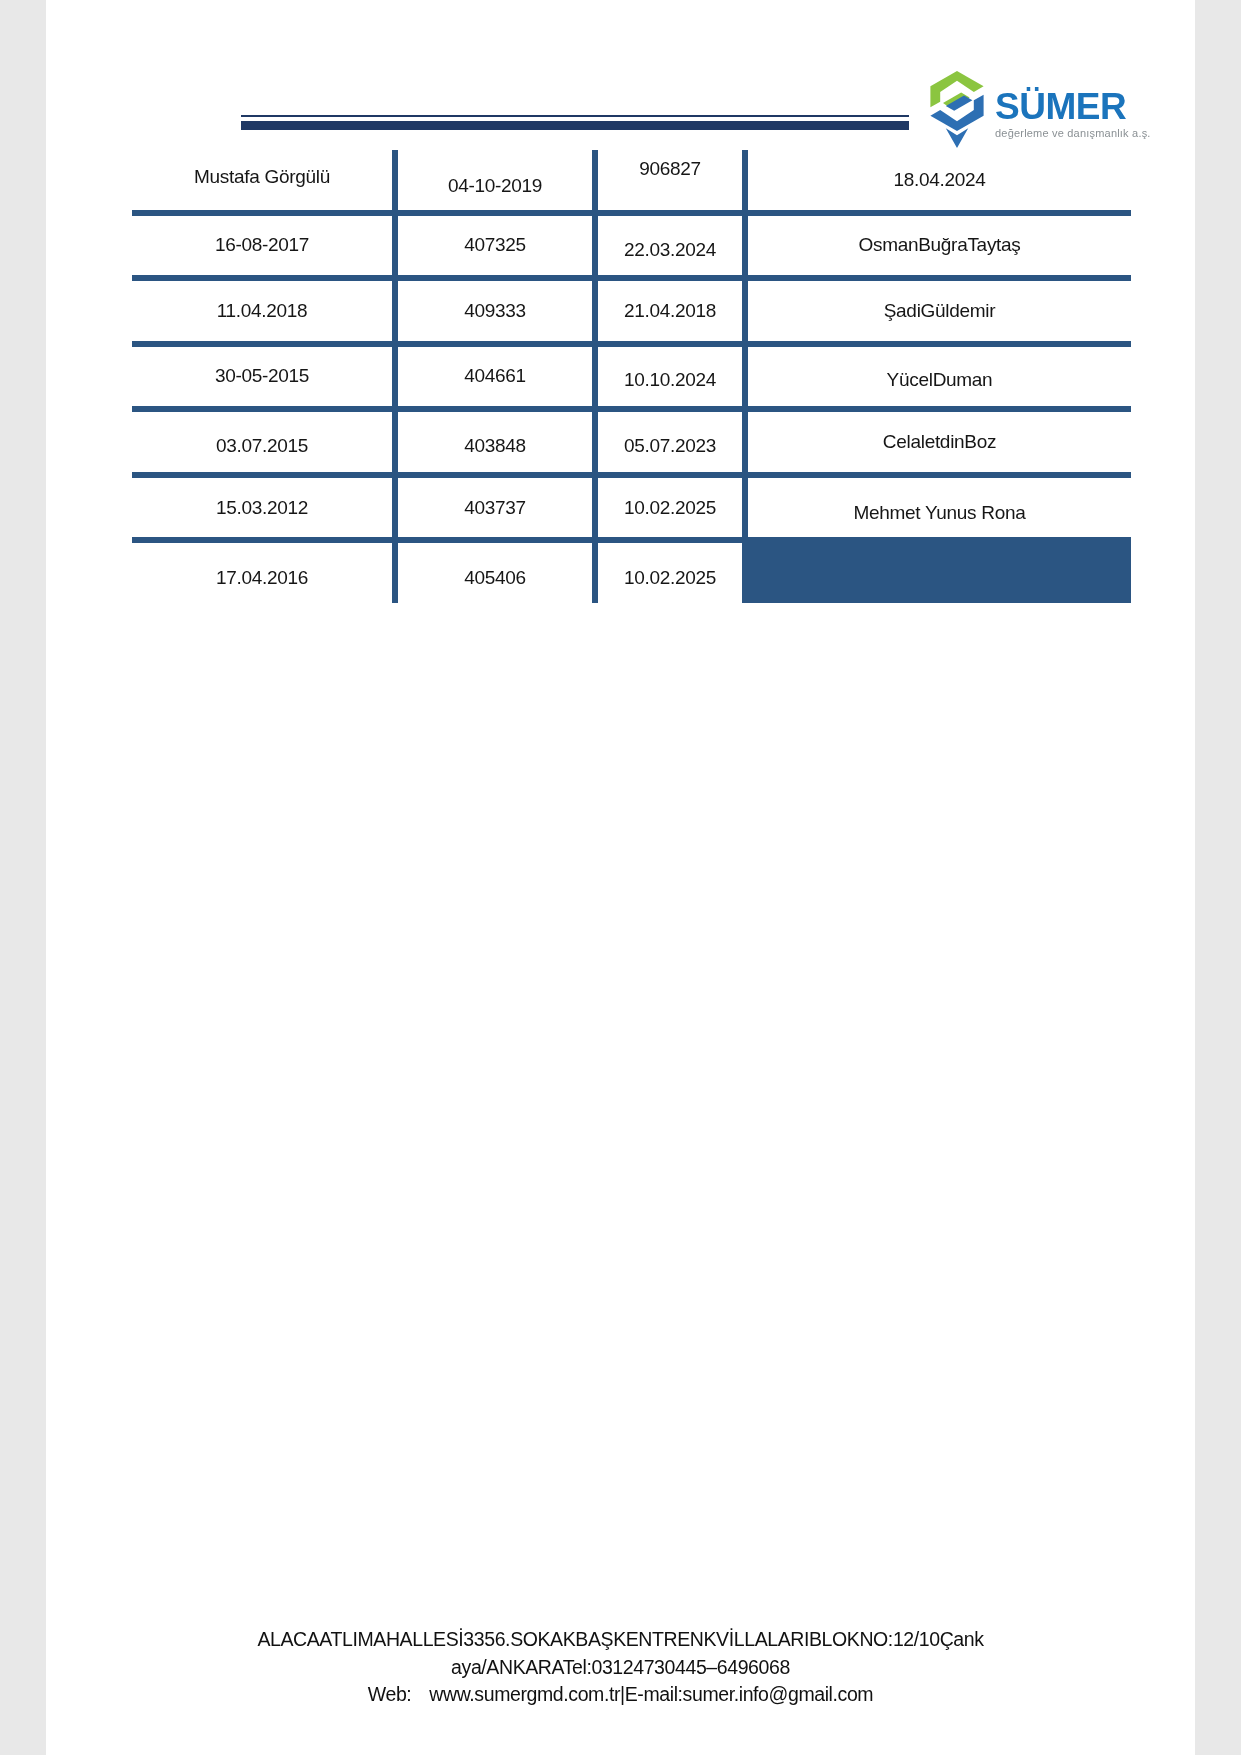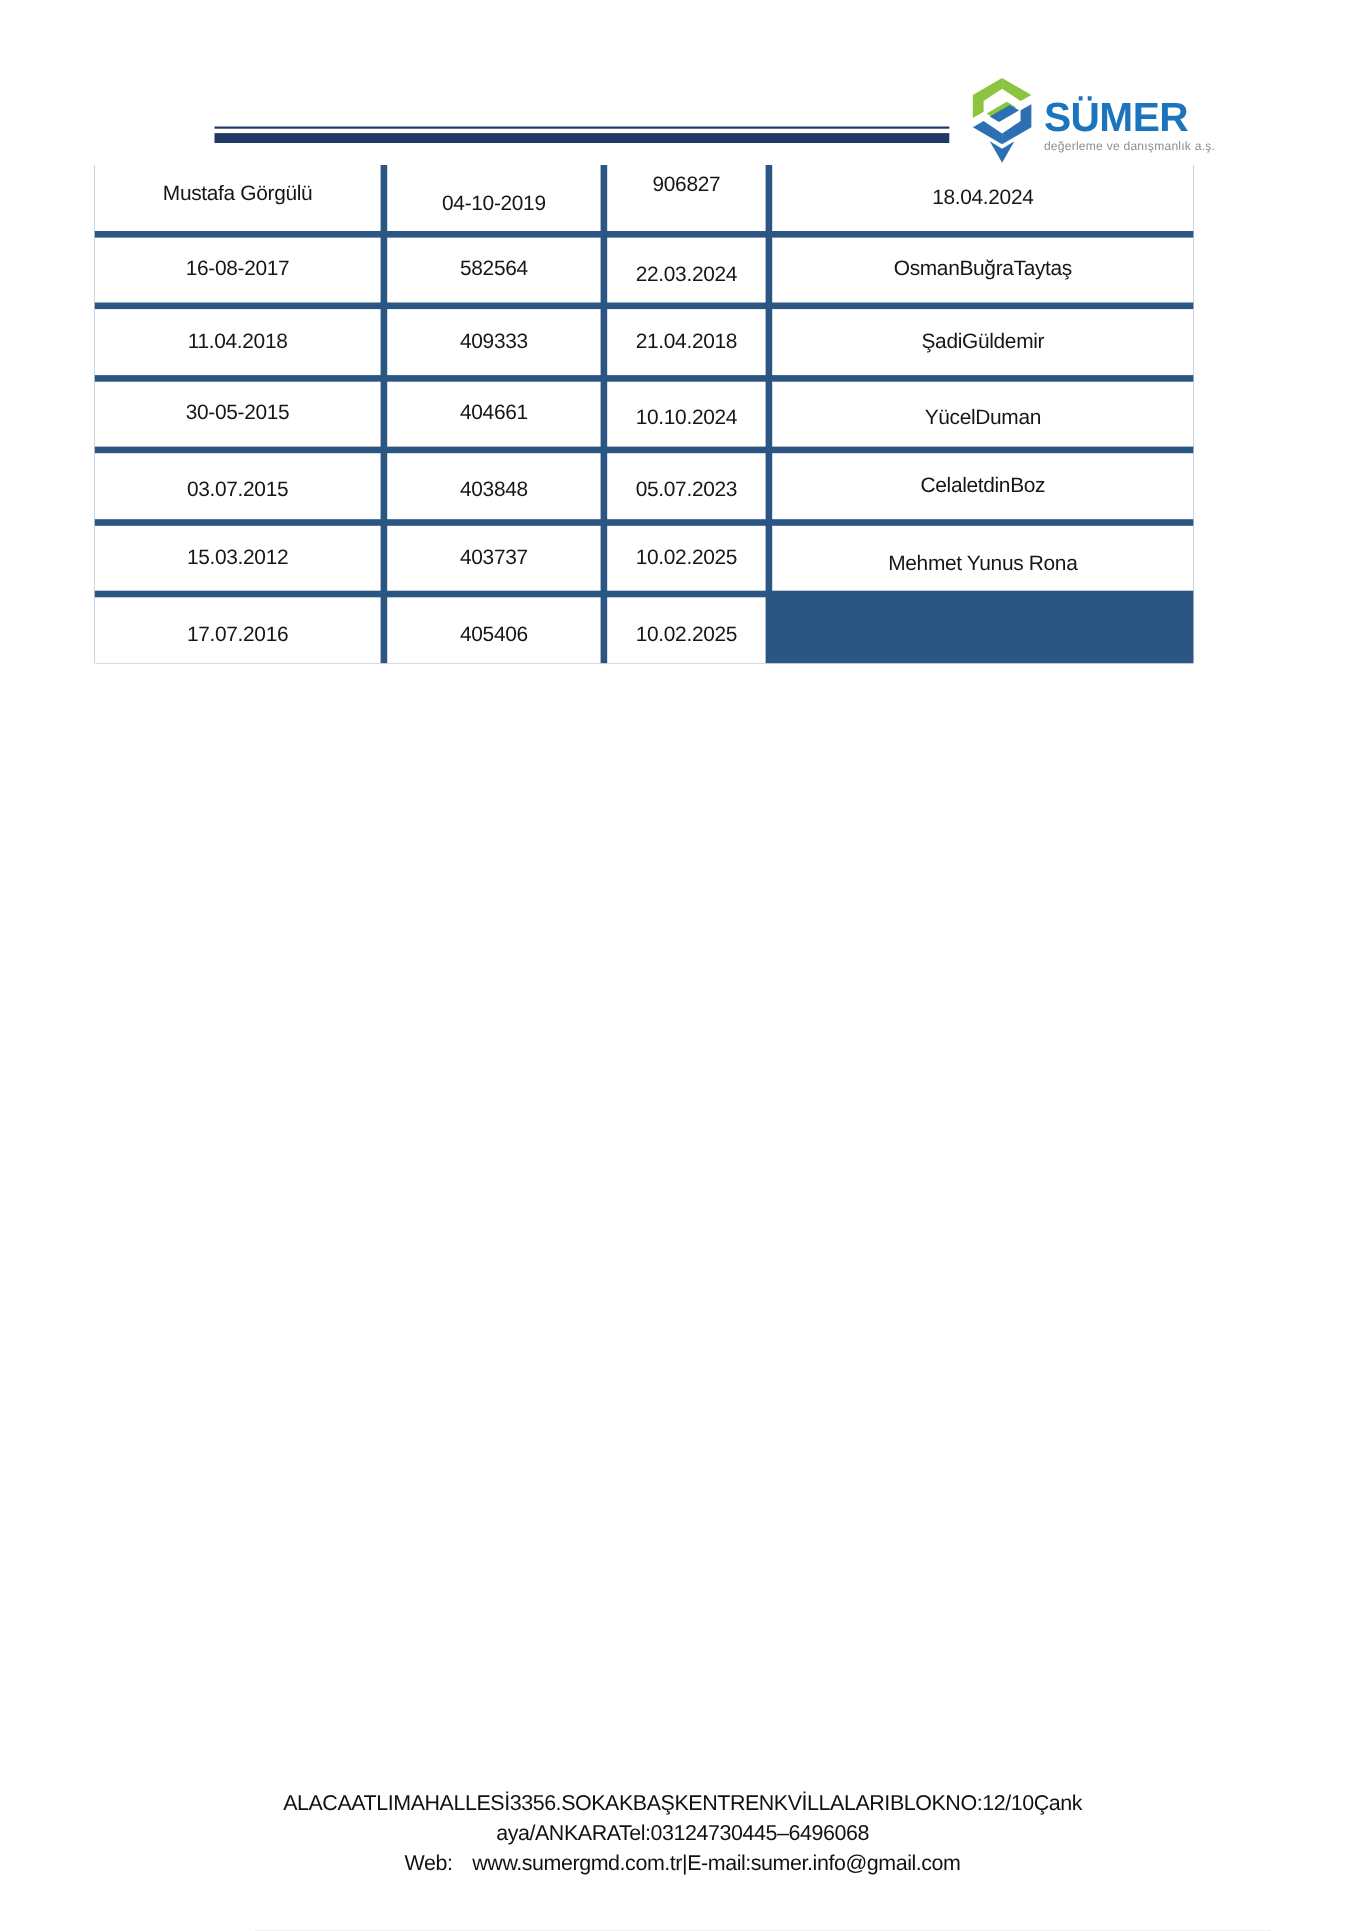--- a/index.html
+++ b/index.html
@@ -1,18 +1,18 @@
 <!DOCTYPE html>
 <html style="--page-bg: #ffffff; --rule: #1f3864; --table-border: #2b5582; --brand-blue: #1b74bc; --icon-green: #8bc540; --icon-blue: #2d6fb3;"><head>
 <meta charset="utf-8">
 <style>
   html,body { margin:0; padding:0; background:#e8e8e8; }
   .page {
     position: relative;
-    width: 1241px;
+    width: 1149px;
     height: 1755px;
     margin: 0 auto;
     background: var(--page-bg, #ffffff);
     font-family: "Liberation Sans", sans-serif;
     color: #141414;
     overflow: hidden;
   }
 
   
   .rule-thin {
@@ -107,40 +107,40 @@
       <div class="tagline">değerleme ve danışmanlık a.ş.</div>
     </div>
   </div>
 
   <div class="doc-table" id="table">
       <div class="cell r1 c1">Mustafa Görgülü</div>
       <div class="cell r1 c2">04-10-2019</div>
       <div class="cell r1 c3">906827</div>
       <div class="cell r1 c4">18.04.2024</div>
       <div class="cell r2 c2">16-08-2017</div>
-      <div class="cell r2 c3">582564</div>
+      <div class="cell r2 c3">407325</div>
       <div class="cell r2 c4">22.03.2024</div>
       <div class="cell r3 c1">OsmanBuğraTaytaş</div>
       <div class="cell r3 c2">11.04.2018</div>
       <div class="cell r3 c3">409333</div>
       <div class="cell r3 c4">21.04.2018</div>
       <div class="cell r4 c1">ŞadiGüldemir</div>
       <div class="cell r4 c2">30-05-2015</div>
       <div class="cell r4 c3">404661</div>
       <div class="cell r4 c4">10.10.2024</div>
       <div class="cell r5 c1">YücelDuman</div>
       <div class="cell r5 c2">03.07.2015</div>
       <div class="cell r5 c3">403848</div>
       <div class="cell r5 c4">05.07.2023</div>
       <div class="cell r6 c1">CelaletdinBoz</div>
       <div class="cell r6 c2">15.03.2012</div>
       <div class="cell r6 c3">403737</div>
       <div class="cell r6 c4">10.02.2025</div>
       <div class="cell r7 c1">Mehmet Yunus Rona</div>
-      <div class="cell r7 c2">17.07.2016</div>
+      <div class="cell r7 c2">17.04.2016</div>
       <div class="cell r7 c3">405406</div>
       <div class="cell r7 c4">10.02.2025</div>
     </div>
 
   <div class="footer">
     <div>ALACAATLIMAHALLESİ3356.SOKAKBAŞKENTRENKVİLLALARIBLOKNO:12/10Çank</div>
     <div>aya/ANKARATel:03124730445–6496068</div>
     <div>
       <span class="web-label">Web:</span><span>www.sumergmd.com.tr|E-mail:sumer.info@gmail.com</span>
     </div>

